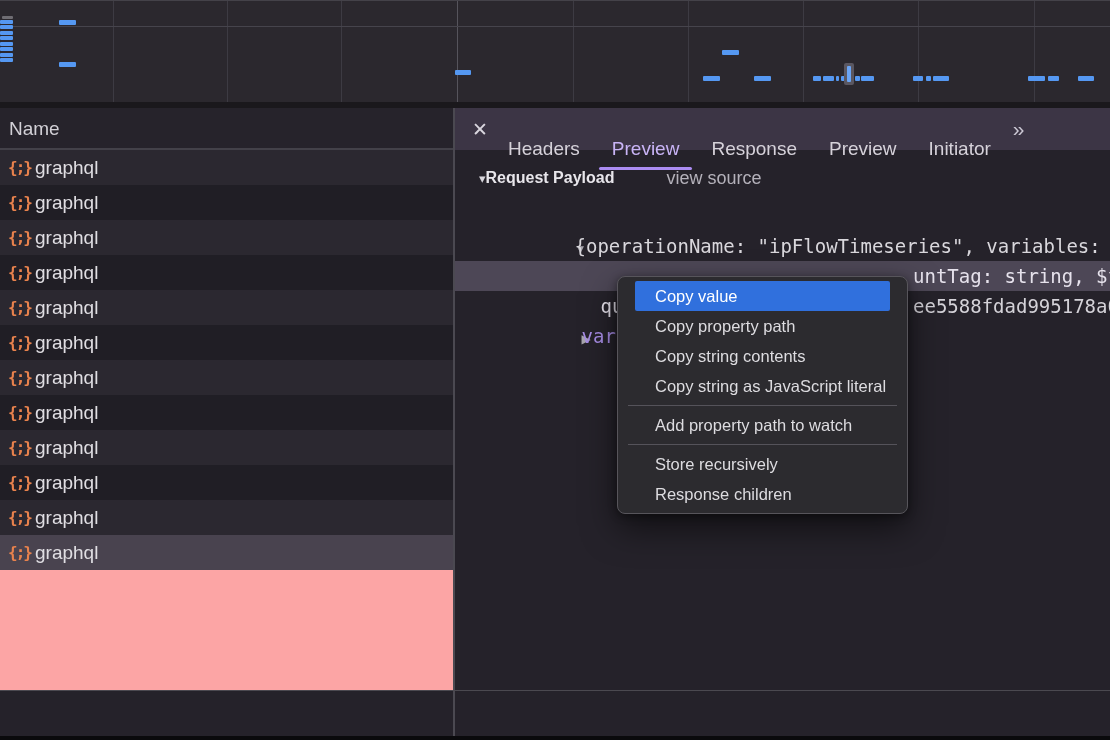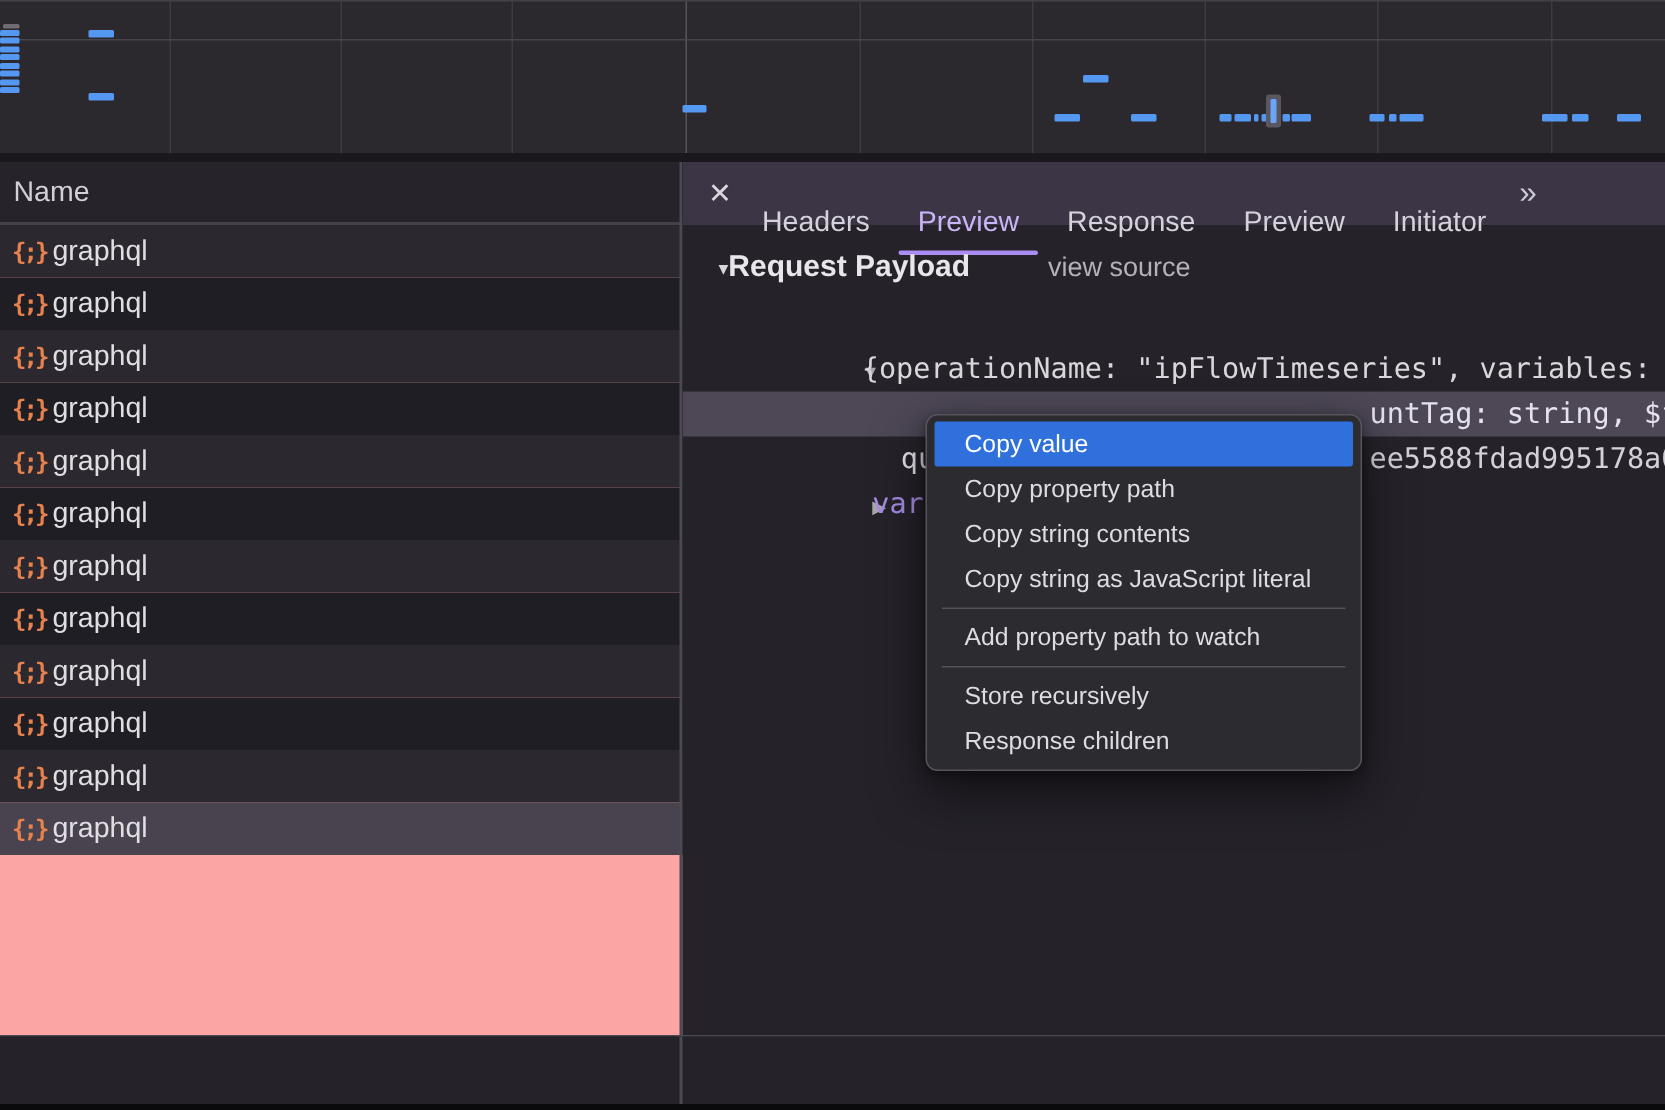--- a/index.html
+++ b/index.html
@@ -54,21 +54,21 @@
   .tab.active { color:#c9b4f6; }
   .tab.active .underline {
     position:absolute; left:3px; right:3px; bottom:0; height:3px;
     background:var(--accent); border-radius:2px;
   }
   .more-tabs { margin-left:6px; font-size:21px; color:#ccc8d4; letter-spacing:-2px; }
 
   
   .section-header { position:absolute; left:0; top:52px; height:36px; display:flex; align-items:center; }
   .sec-twisty { margin-left:24px; font-size:13px; color:#d8d6dc; }
-  .sec-title { font-size:20px; font-weight:bold; color:#e8e6eb; }
+  .sec-title { font-size:16px; font-weight:bold; color:#e8e6eb; }
   .view-source { margin-left:52px; font-size:18px; color:#b4b1ba; }
 
   .tree { position:absolute; left:0; top:93px; right:0; font-family:"DejaVu Sans Mono", monospace; font-size:19px; }
   .tree-row { position:relative; height:30px; line-height:30px; white-space:pre; }
   .tree-row.hl { background:#4d4756; }
   .tri { display:inline-block; font-size:12px; color:#a8a6ae; font-family:"Liberation Sans",sans-serif; }
   .tri.down { width:23px; padding-left:28px; }
   .tri.right { width:19px; padding-left:35px; }
   .ind { display:inline-block; width:54px; }
   .preview-text { color:#d9d7dc; }
@@ -84,21 +84,21 @@
   .footer .v { position:absolute; left:453px; top:0; bottom:0; width:2px; background:#4b4951; }
   .bottom-edge { position:absolute; left:0; top:736px; width:1110px; height:4px; background:#0a0a0c; }
 
   
   .context-menu {
     position:absolute; left:617px; top:276px; width:291px; z-index:100;
     background:#2c2b2f; border:1px solid #57555b; border-radius:8px;
     box-shadow:0 14px 34px rgba(0,0,0,.55), 0 2px 8px rgba(0,0,0,.4);
     padding:4px 0; font-size:16.5px; color:#dddce0;
   }
-  .menu-item { height:30px; line-height:30px; padding-left:20px; margin:0 5px; border-radius:2px; cursor:default; }
+  .menu-item { height:30px; line-height:30px; padding-left:20px; margin:0 17px; border-radius:2px; cursor:default; }
   .menu-item.highlighted { background:var(--menu-blue); color:#ffffff; }
   .menu-sep { height:1px; background:#55535a; margin:4px 10px; }
 </style>
 </head>
 <body>
 
 <div class="screen" style="--accent: #ab8cf2; --key-purple: #a78ce6; --string-cyan: #3cb1e2; --icon-orange: #e8824d; --bar-blue: #5598f2; --menu-blue: #3070dd;">
 
   <div class="overview" id="overview">
       <div class="gridline-v" style="left: 113px;"></div>

